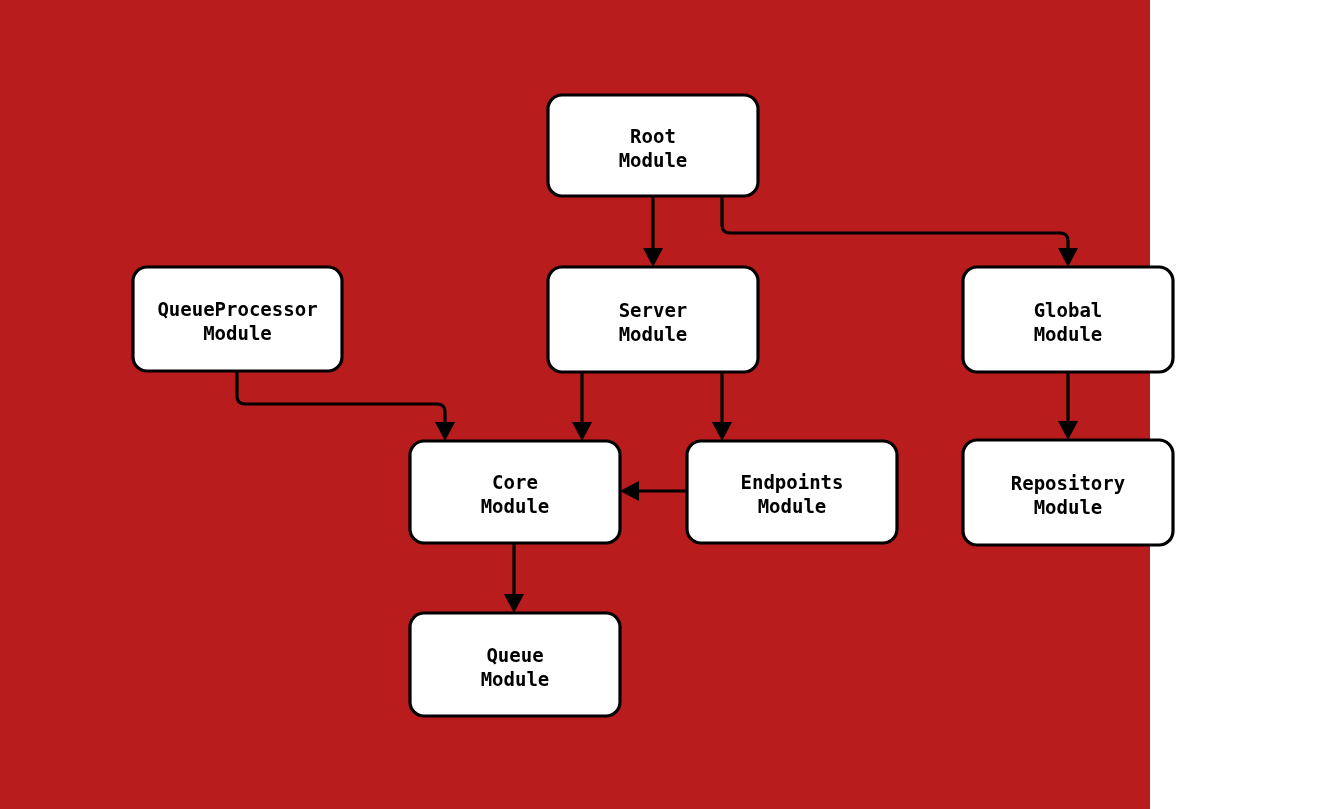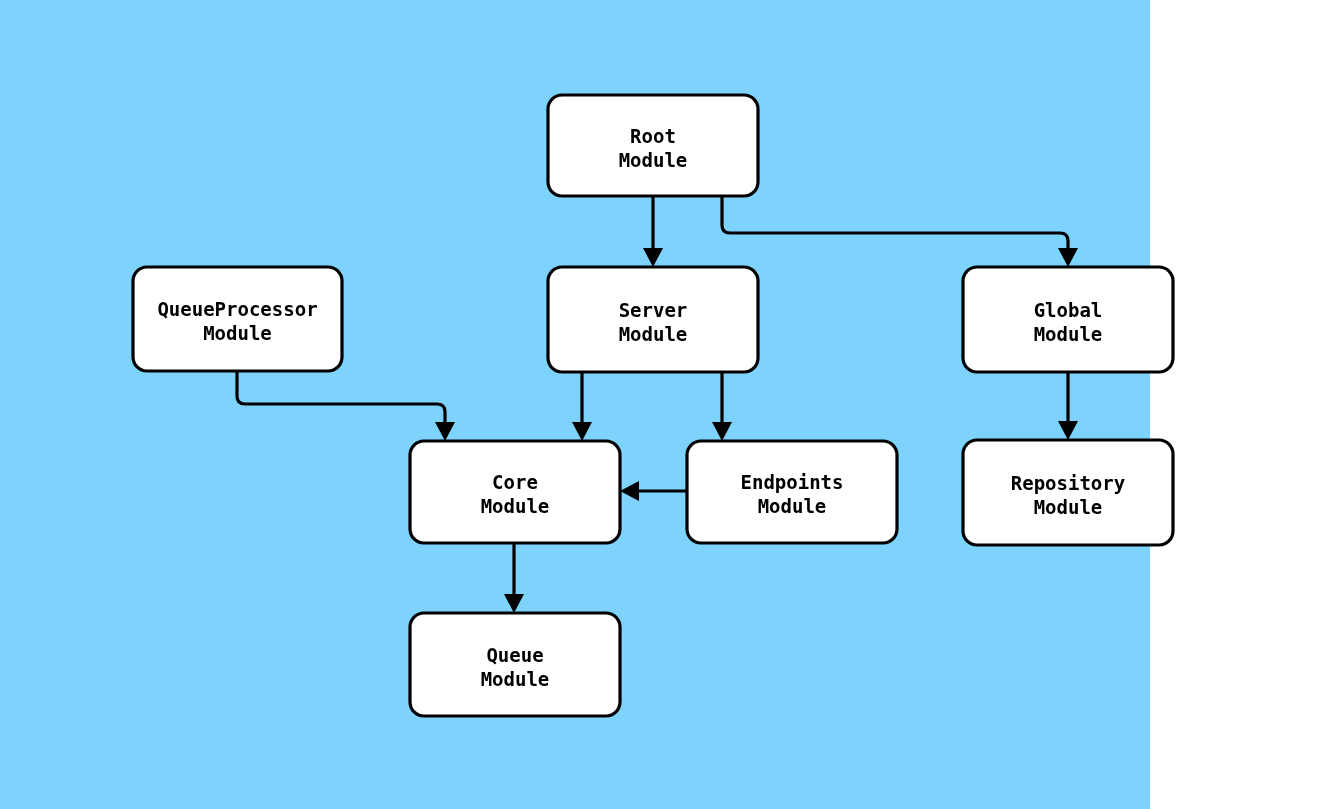--- a/index.html
+++ b/index.html
@@ -10,21 +10,21 @@
   body {
     width: 1337px;
     height: 809px;
     overflow: hidden;
     font-family: "DejaVu Sans Mono", "Liberation Mono", monospace;
   }
   #diagram-canvas {
     position: relative;
     width: 1150px;
     height: 809px;
-    background: #7dd3fc;
+    background: #b91c1c;
   }
   svg.diagram-svg {
     position: absolute;
     top: 0;
     left: 0;
     width: 1337px;
     height: 809px;
     display: block;
   }
   .node-box {

